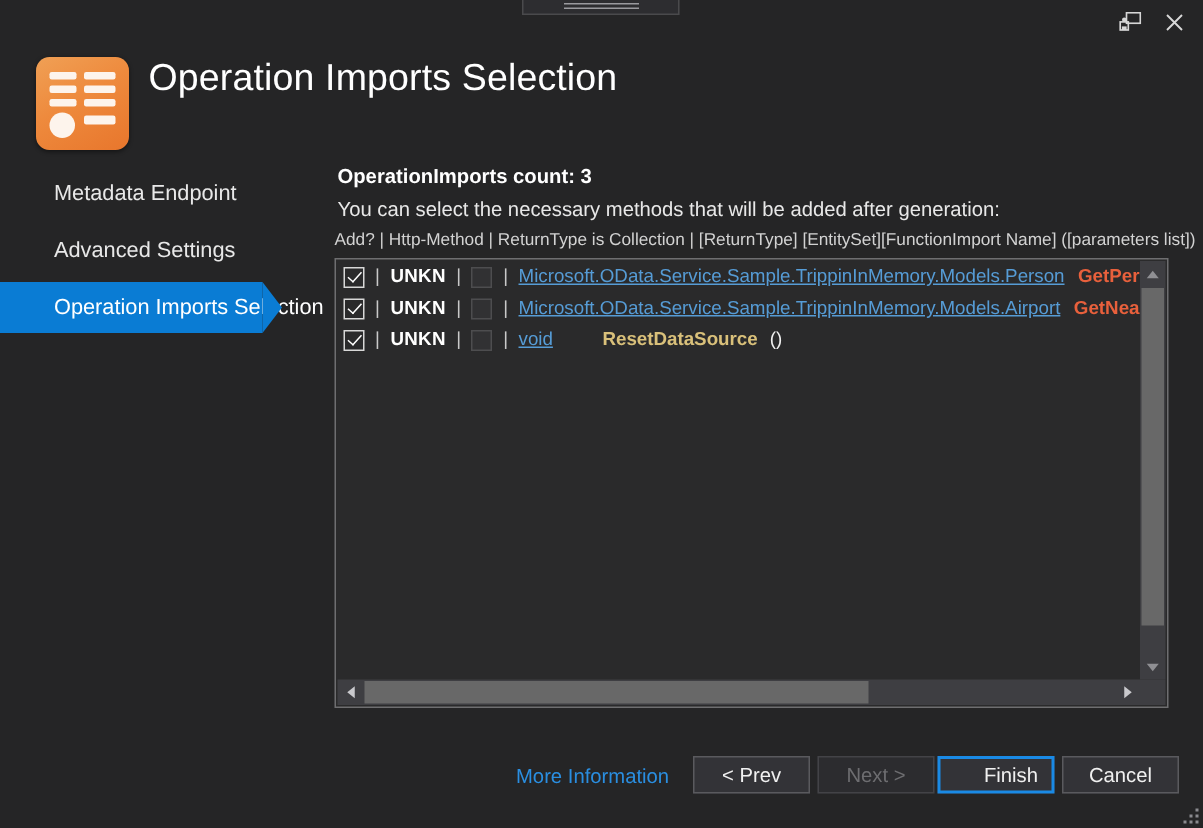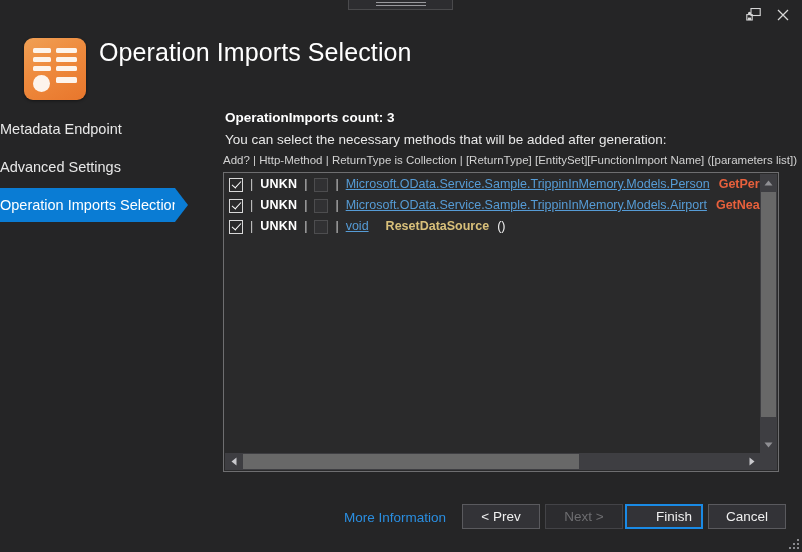--- a/index.html
+++ b/index.html
@@ -114,20 +114,21 @@
   #sidebar {
     position: absolute;
     left: 0;
     top: 112px;
     width: 210px;
   }
   .nav-item {
     position: relative;
     height: 34px;
     line-height: 34px;
+    padding-left: 36px;
     font-size: 14.5px;
     color: #e8e8e8;
     white-space: nowrap;
     cursor: pointer;
     margin-bottom: 4px;
   }
   .nav-item.active {
     background: #0a7cd4;
     color: #ffffff;
     width: 175px;
@@ -233,21 +234,21 @@
     color: #ffffff;
     flex: 0 0 auto;
     letter-spacing: .2px;
     text-align: center;
   }
   .rettype {
     color: #569cd6;
     flex: 0 0 auto;
     text-decoration: underline;
   }
-  .rettype.void { color: #569cd6; margin-right: 8px; }
+  .rettype.void { color: #569cd6; margin-right: 24px; }
   .fname {
     font-weight: bold;
     color: #e8603c;
     flex: 0 0 auto;
     margin-left: 9px;
   }
   .fname.alt { color: #d9c07a; }
   .params {
     color: #f0f0f0;
     flex: 0 0 auto;

